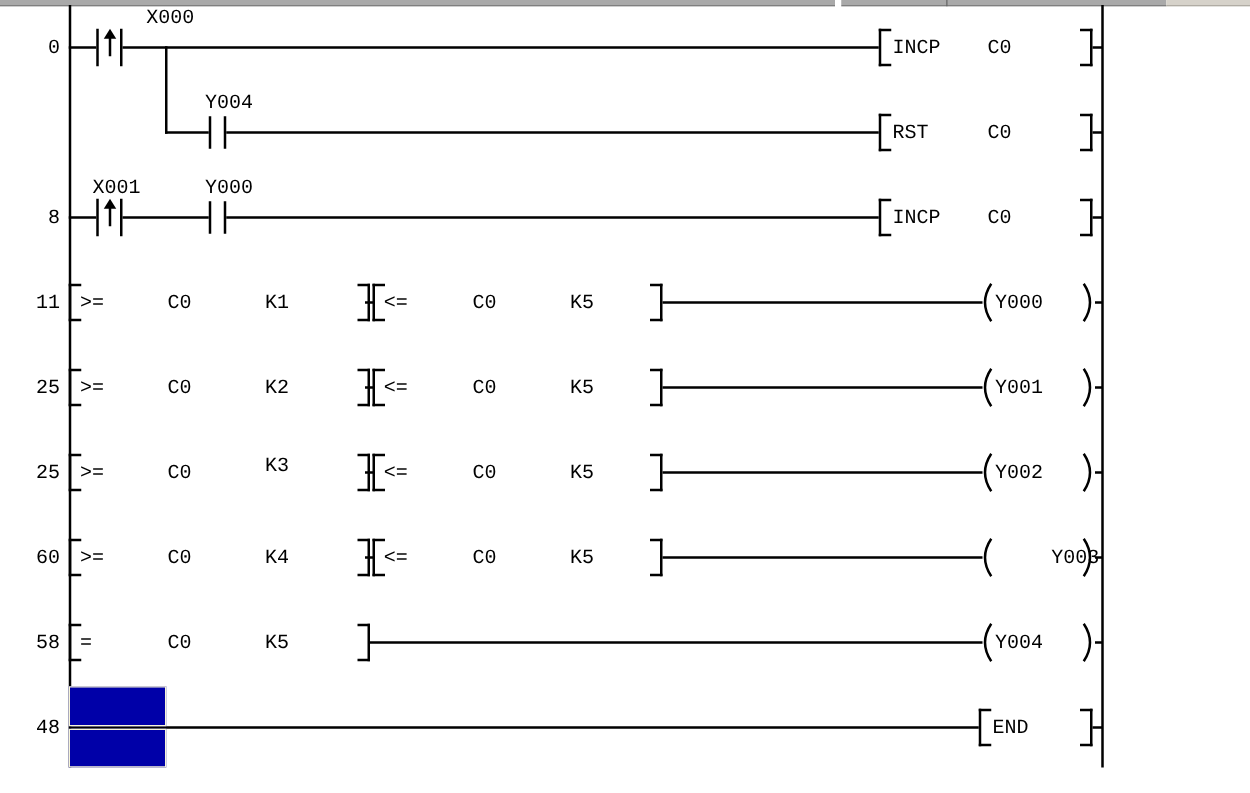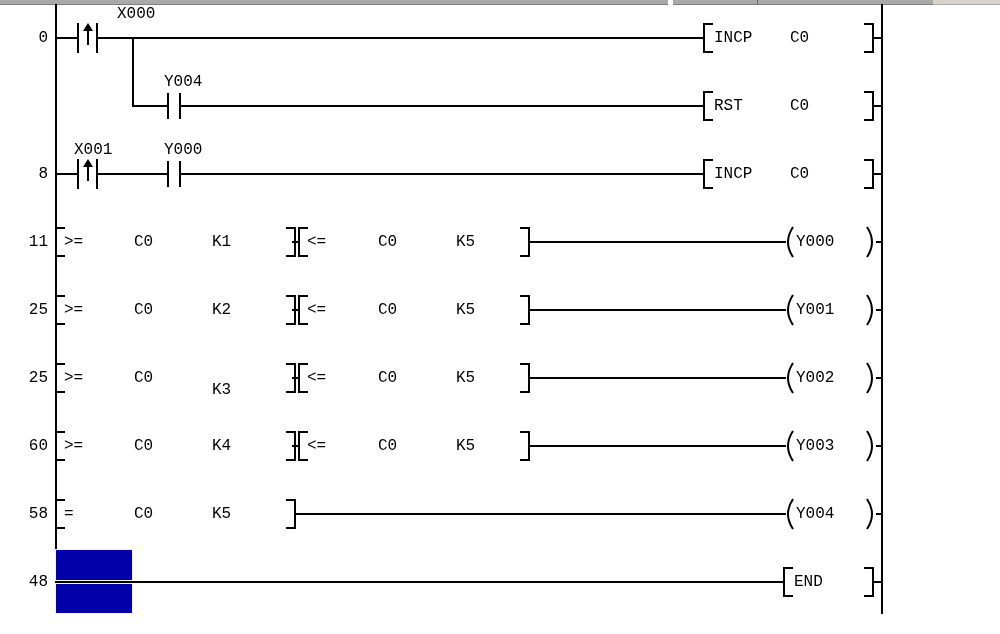--- a/index.html
+++ b/index.html
@@ -117,21 +117,21 @@
       <path d="M10,3 Q0,18 10,33"></path>
       <path d="M84,3 Q94,18 84,33"></path>
     </svg>
   <div class="txt" style="left:796px;top:301px;">Y001</div>
   <div class="wire" style="left:876px;top:309px;width:6px;"></div>
 
   <div class="step" style="left:14px;top:369px;">25</div>
   <div class="lbr" style="left:55px;top:363px;"></div>
   <div class="txt" style="left:64px;top:369px;">&gt;=</div>
   <div class="txt" style="left:134px;top:369px;">C0</div>
-  <div class="txt" style="left:212px;top:381px;">K3</div>
+  <div class="txt" style="left:212px;top:364px;">K3</div>
   <div class="rbr" style="left:286px;top:363px;"></div>
   <div class="wire" style="left:292px;top:377px;width:8px;"></div>
   <div class="lbr" style="left:298px;top:363px;"></div>
   <div class="txt" style="left:307px;top:369px;">&lt;=</div>
   <div class="txt" style="left:378px;top:369px;">C0</div>
   <div class="txt" style="left:456px;top:369px;">K5</div>
   <div class="rbr" style="left:520px;top:363px;"></div>
   <div class="wire" style="left:530px;top:377px;width:256px;"></div>
   <svg class="coil" style="left:783px;top:360px;" width="94" height="36">
       <path d="M10,3 Q0,18 10,33"></path>
@@ -150,21 +150,21 @@
   <div class="lbr" style="left:298px;top:431px;"></div>
   <div class="txt" style="left:307px;top:437px;">&lt;=</div>
   <div class="txt" style="left:378px;top:437px;">C0</div>
   <div class="txt" style="left:456px;top:437px;">K5</div>
   <div class="rbr" style="left:520px;top:431px;"></div>
   <div class="wire" style="left:530px;top:445px;width:256px;"></div>
   <svg class="coil" style="left:783px;top:428px;" width="94" height="36">
       <path d="M10,3 Q0,18 10,33"></path>
       <path d="M84,3 Q94,18 84,33"></path>
     </svg>
-  <div class="txt" style="left:796px;top:437px;">Y003</div>
+  <div class="txt" style="left:841px;top:437px;">Y003</div>
   <div class="wire" style="left:876px;top:445px;width:6px;"></div>
 
   <div class="step" style="left:14px;top:505px;">58</div>
   <div class="lbr" style="left:55px;top:499px;"></div>
   <div class="txt" style="left:64px;top:505px;">=</div>
   <div class="txt" style="left:134px;top:505px;">C0</div>
   <div class="txt" style="left:212px;top:505px;">K5</div>
   <div class="rbr" style="left:286px;top:499px;"></div>
   <div class="wire" style="left:296px;top:513px;width:490px;"></div>
   <svg class="coil" style="left:783px;top:496px;" width="94" height="36">

